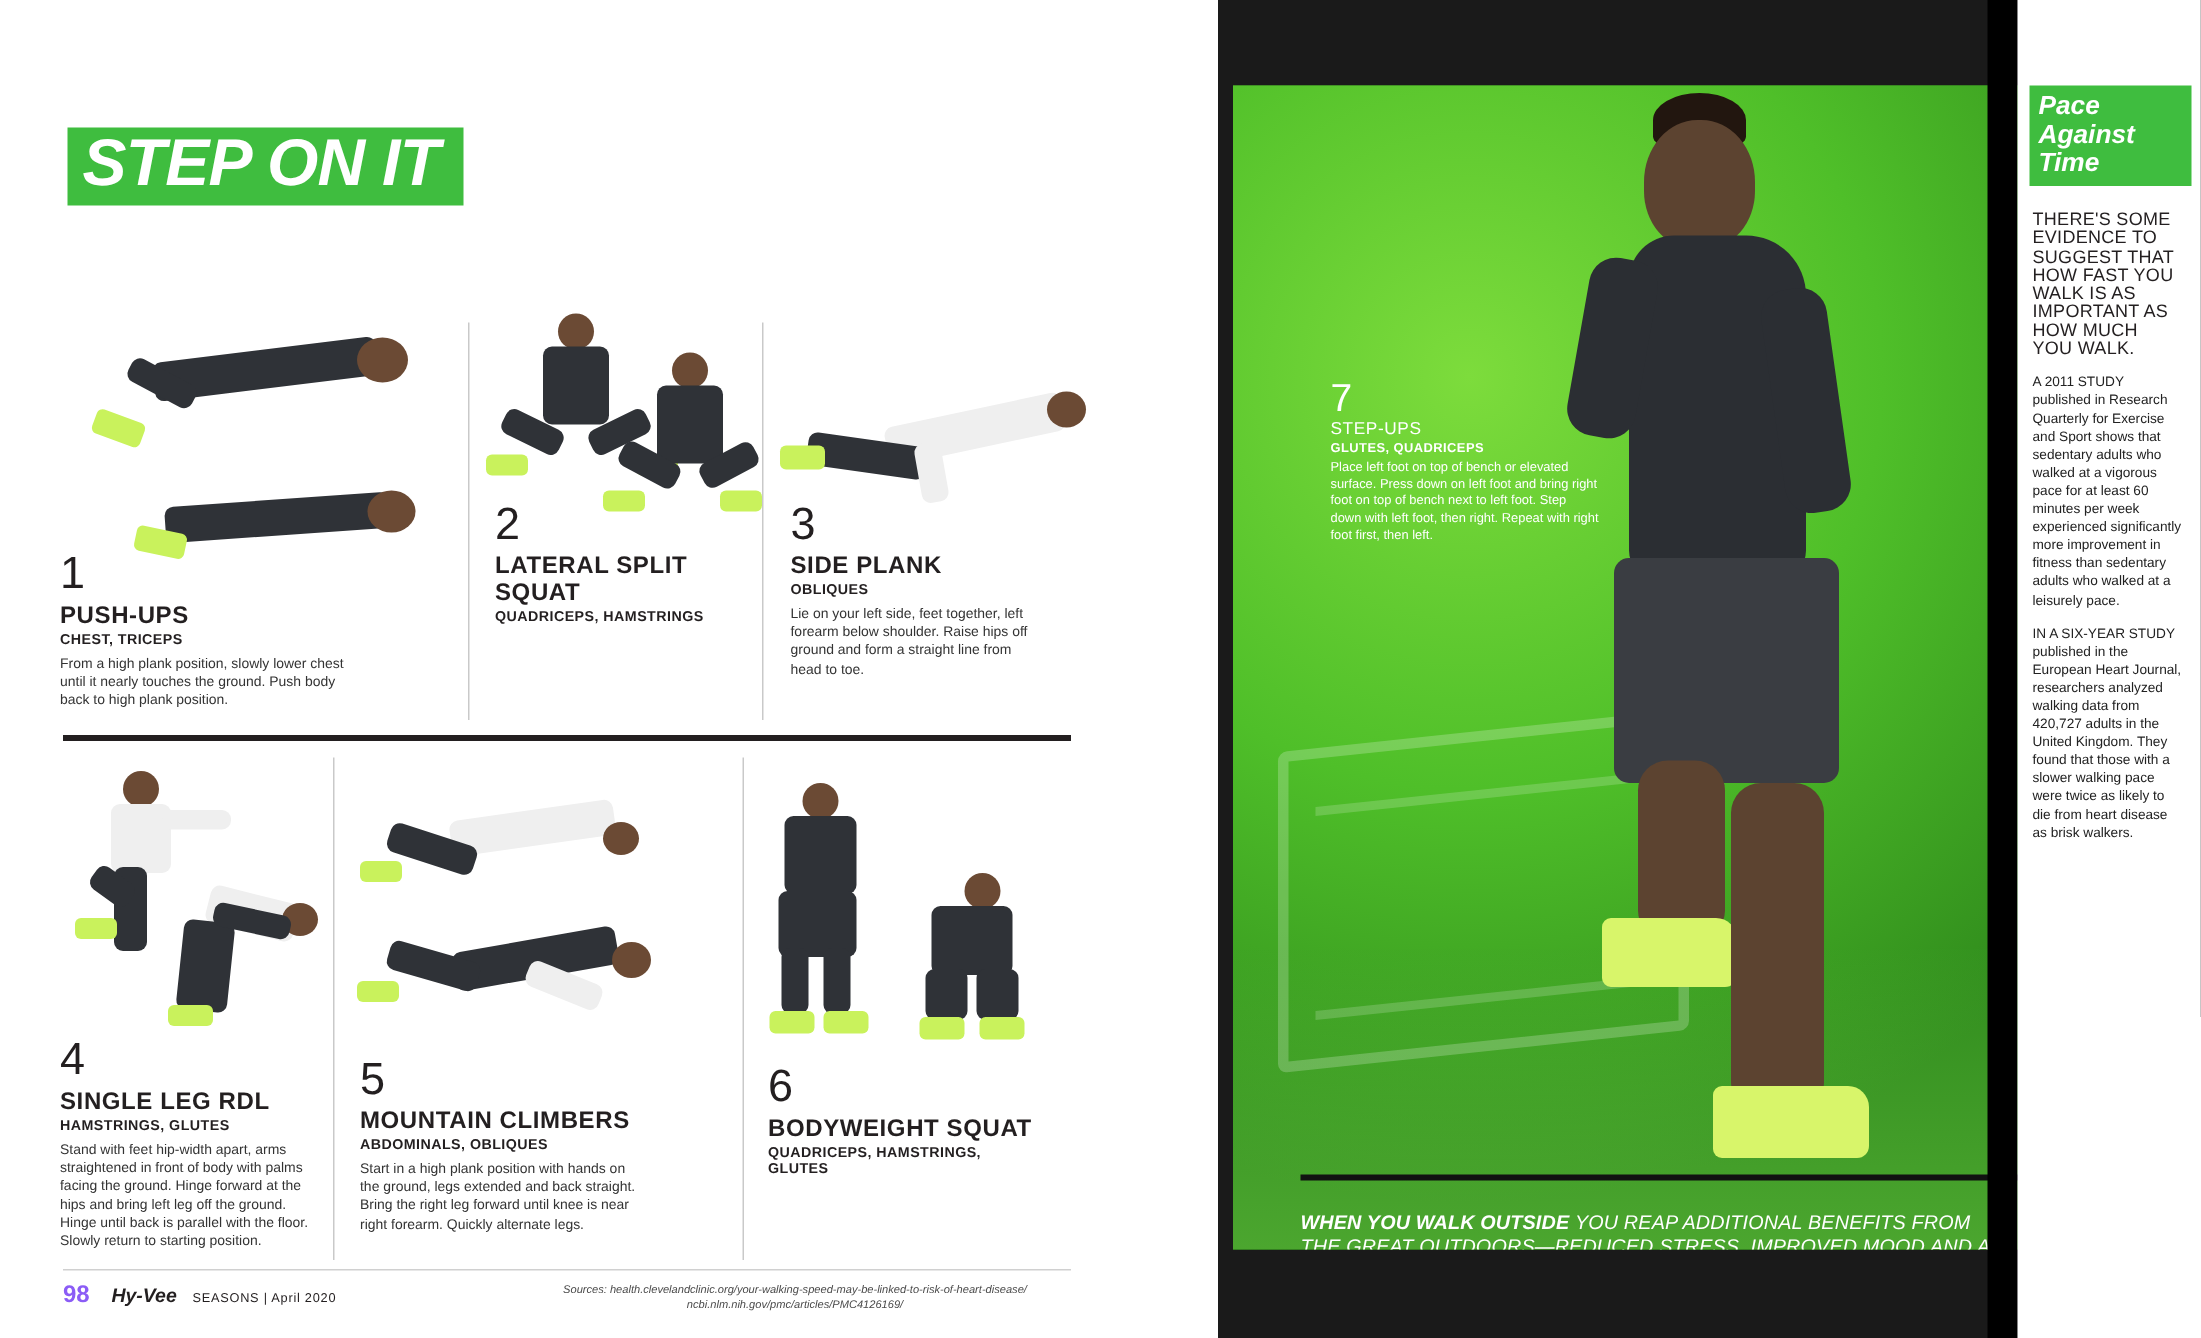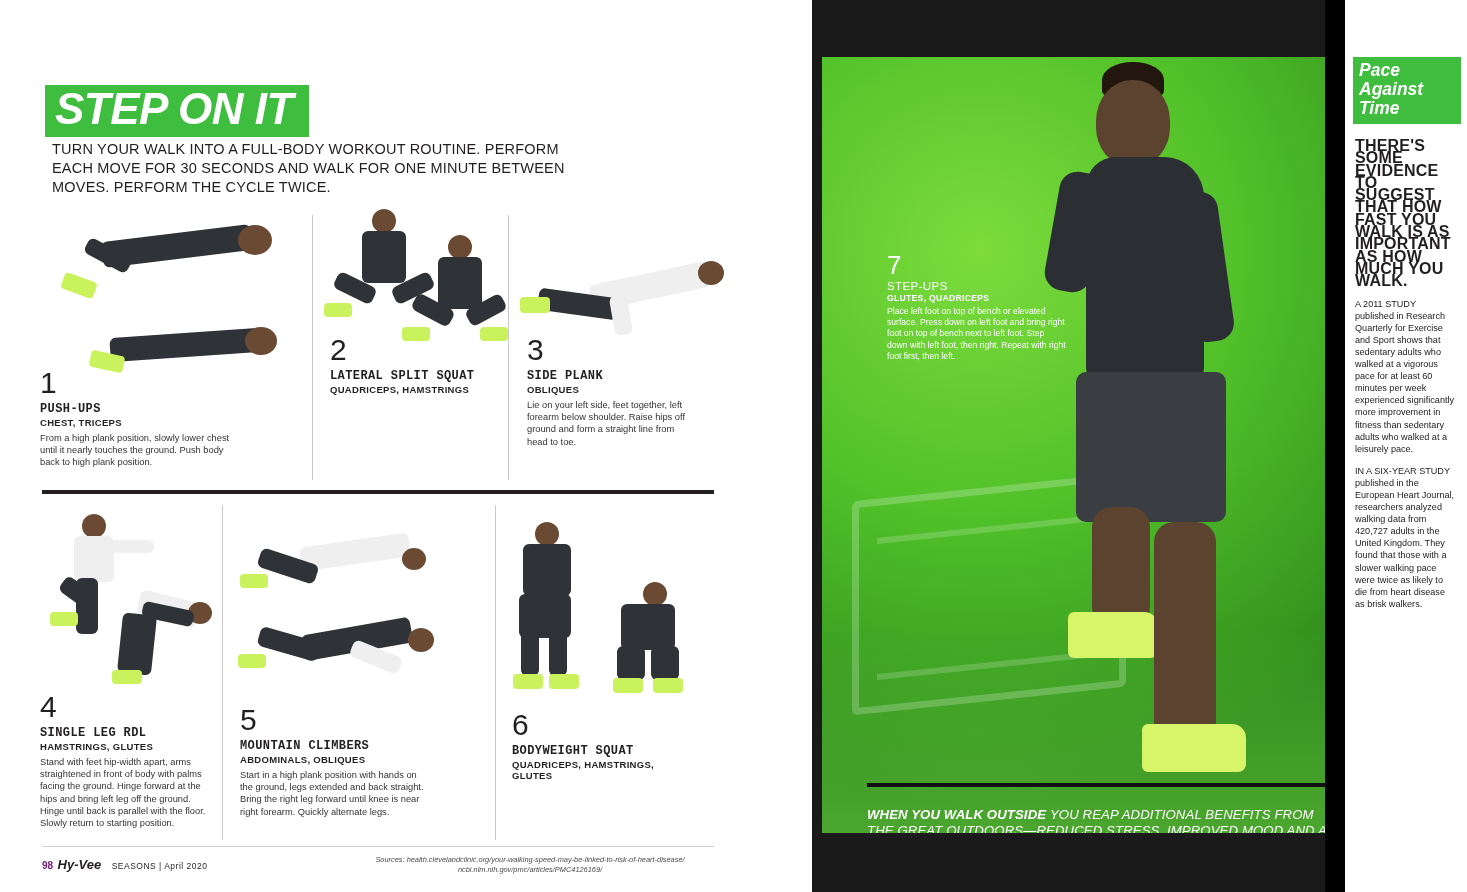--- a/index.html
+++ b/index.html
@@ -31,37 +31,37 @@
 
   .divider{position:absolute;background:#231f20;}
   .hdiv-1{left:42px;top:490px;width:672px;height:4px;}
   .hdiv-bottom{left:42px;top:846px;width:672px;height:1px;background:#d0d0d0;}
   .vdiv{width:1px;background:#c9c9c9;}
 
   .num{
     font-size:30px;line-height:30px;font-weight:normal;color:#231f20;
     font-family:"Liberation Sans", sans-serif;
   }
-  .ex-name{font-size:12px;font-weight:bold;letter-spacing:0.4px;margin-top:4px;font-family:Liberation Mono, monospace;}
+  .ex-name{font-size:16px;font-weight:bold;letter-spacing:0.4px;margin-top:4px;}
   .ex-muscles{font-size:9.5px;font-weight:bold;letter-spacing:0.3px;margin-top:1px;}
   .ex-desc{font-size:9.3px;line-height:12.2px;margin-top:4px;color:#333;}
 
   .exercise{position:absolute;}
 
   
   .fig{position:absolute;}
   .fig .person{
     position:absolute;background:#2f3237;border-radius:6px;
   }
   .fig .skin{position:absolute;background:#6b4a34;border-radius:50%;}
   .fig .shoe{position:absolute;background:#c9f25c;border-radius:4px;}
   .fig .white{position:absolute;background:#efefef;border-radius:6px;}
 
   .footer{position:absolute;left:42px;top:855px;width:680px;}
-  .pg-num{font-size:10px;font-weight:bold;color:#701a75;}
+  .pg-num{font-size:16px;font-weight:bold;color:#8b5cf6;}
   .brand{font-size:13px;font-weight:bold;font-style:italic;color:#231f20;}
   .brand-sub{font-size:8.5px;letter-spacing:0.5px;color:#231f20;}
   .sources{
     position:absolute;left:330px;top:855px;width:400px;text-align:center;
     font-size:7.4px;line-height:10px;font-style:italic;color:#4a4a4a;
   }
 
   
   .right-page{position:absolute;left:812px;top:0;width:655px;height:892px;background:#1a1a1a;}
   .photo{
@@ -111,39 +111,38 @@
 
   
   .sidebar{position:absolute;left:1345px;top:0;width:122px;height:892px;background:#fff;}
   .side-title{
     position:absolute;left:8px;top:57px;width:96px;background:#3fbd3f;padding:4px 6px 6px 6px;
   }
   .side-title h2{
     margin:0;color:#fff;font-size:17.5px;line-height:19px;font-weight:bold;font-style:italic;
   }
   .side-body{position:absolute;left:10px;top:140px;width:100px;}
-  .side-lead{font-size:16px;line-height:12.3px;font-weight:bold;letter-spacing:0.2px;}
+  .side-lead{font-size:12px;line-height:12.3px;font-weight:normal;letter-spacing:0.2px;}
   .side-p{font-size:9.1px;line-height:12.1px;margin-top:10px;color:#222;}
 
   .blackbar{position:absolute;left:1325px;top:0;width:20px;height:892px;background:#000;}
 </style>
 </head>
 <body>
 
 <div class="page">
 
   <div class="left-page">
 
     <div class="title-block">
       <div class="title-bar">
         <h1>STEP ON IT</h1>
       </div>
     </div>
 
-    <div class="deck">TURN YOUR WALK INTO A FULL-BODY WORKOUT ROUTINE. PERFORM EACH MOVE FOR 30 SECONDS AND WALK FOR ONE MINUTE BETWEEN MOVES. PERFORM THE CYCLE TWICE.</div>
 
     <div class="fig" style="left:40px;top:215px;width:240px;height:170px;">
       <div class="person" style="left:62px;top:18px;width:150px;height:26px;transform:rotate(-7deg);"></div>
       <div class="skin" style="left:198px;top:10px;width:34px;height:30px;"></div>
       <div class="person" style="left:44px;top:32px;width:48px;height:17px;transform:rotate(28deg);"></div>
       <div class="shoe" style="left:22px;top:62px;width:34px;height:17px;transform:rotate(20deg);"></div>
       <div class="person" style="left:70px;top:118px;width:150px;height:24px;transform:rotate(-4deg);"></div>
       <div class="skin" style="left:205px;top:112px;width:32px;height:28px;"></div>
       <div class="shoe" style="left:50px;top:138px;width:34px;height:17px;transform:rotate(12deg);"></div>
     </div>
@@ -260,21 +259,21 @@
     <div class="exercise" style="left:512px;top:710px;width:185px;">
       <div class="num">6</div>
       <div class="ex-name">BODYWEIGHT SQUAT</div>
       <div class="ex-muscles">QUADRICEPS, HAMSTRINGS, GLUTES</div>
     </div>
 
     <div class="divider hdiv-bottom"></div>
 
     <div class="footer">
       <span class="pg-num">98</span>
-      <span class="brand" style="margin-left:0;">Hy-Vee</span>
+      <span class="brand" style="margin-left:10px;">Hy-Vee</span>
       <span class="brand-sub" style="margin-left:6px;">SEASONS | April 2020</span>
     </div>
 
     <div class="sources">Sources: health.clevelandclinic.org/your-walking-speed-may-be-linked-to-risk-of-heart-disease/ ncbi.nlm.nih.gov/pmc/articles/PMC4126169/</div>
   </div>
 
   <div class="right-page">
 
     <div class="photo">
       <div class="ground"></div>

